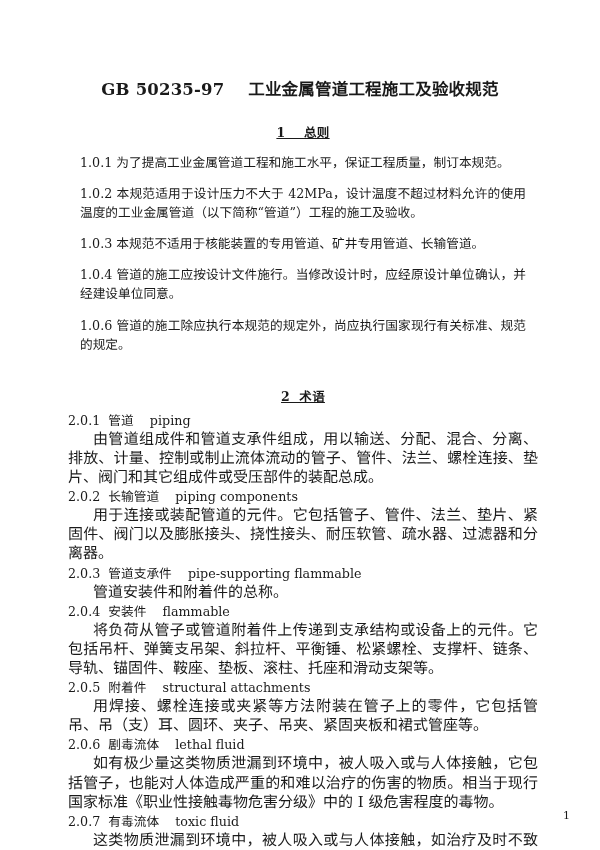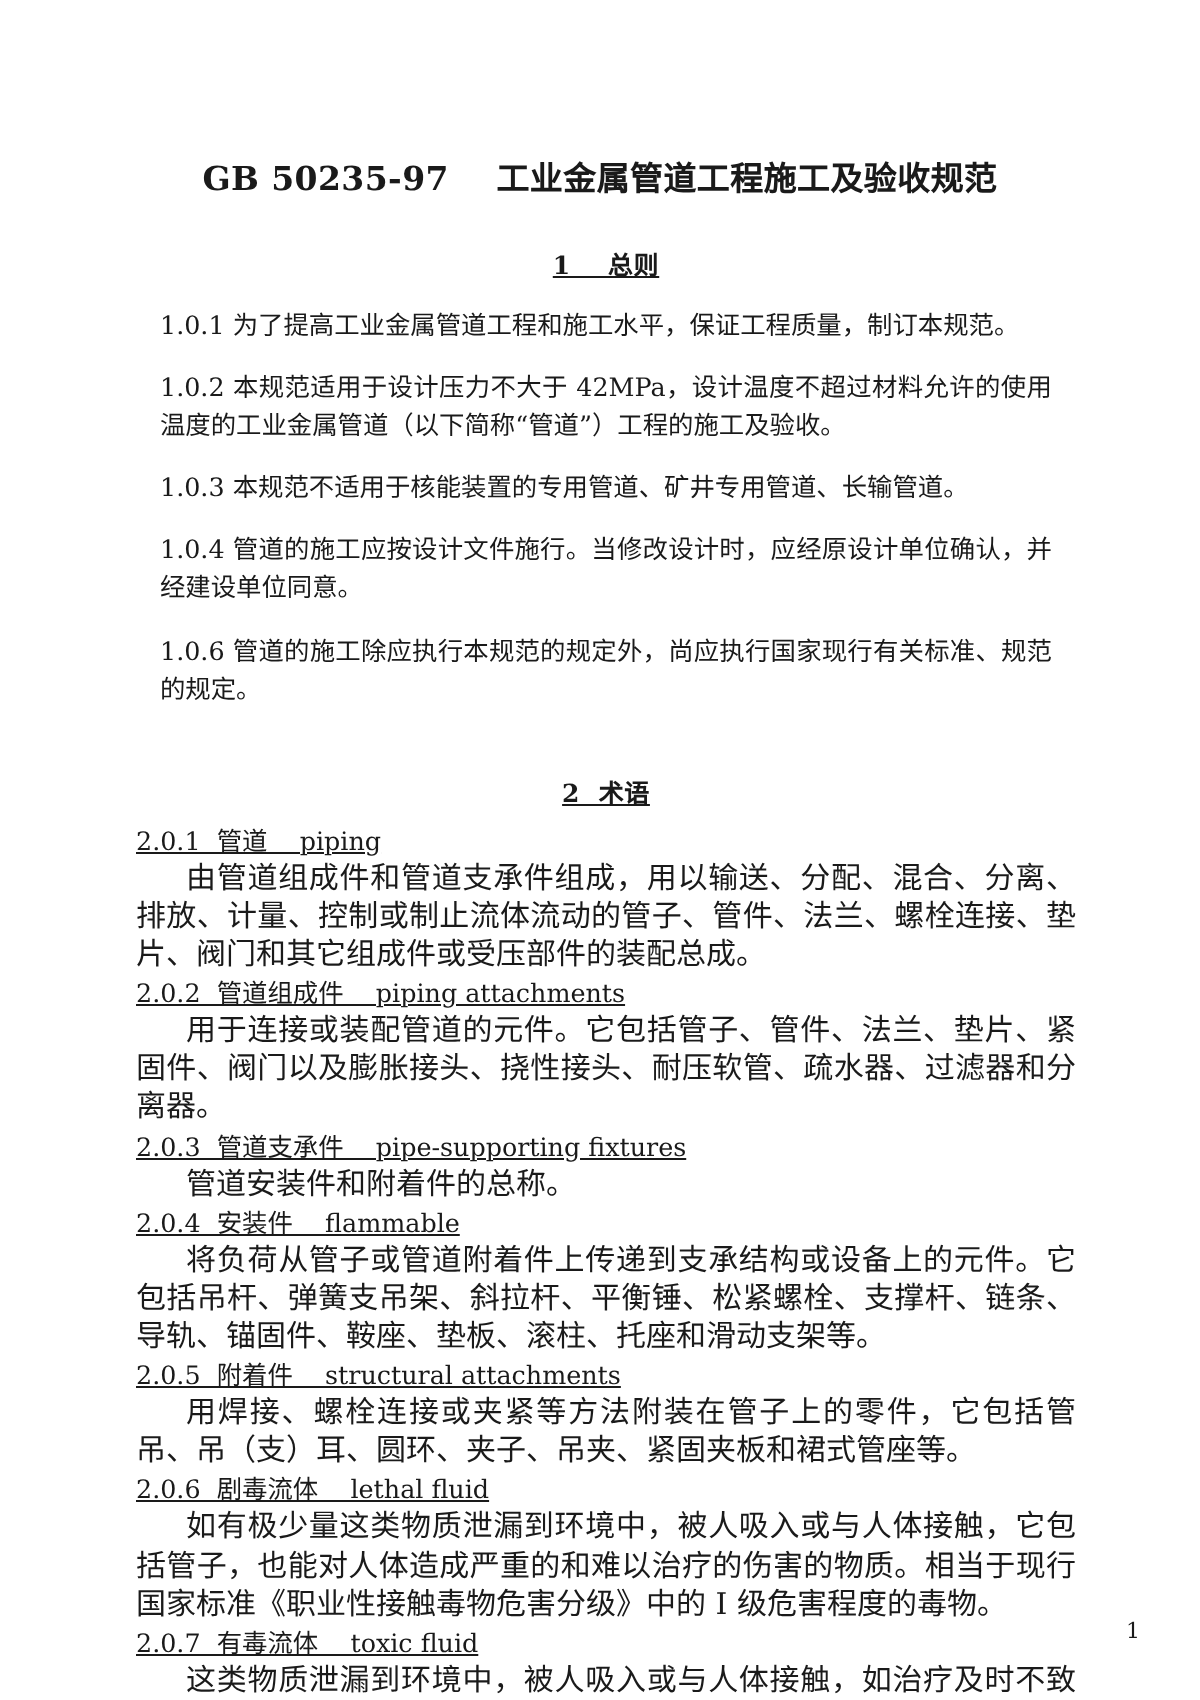--- a/index.html
+++ b/index.html
@@ -60,21 +60,20 @@
     margin: 12px;
     text-align: justify;
     text-justify: inter-ideograph;
     word-break: break-all;
   }
   .term-line {
     font-size: 12.7px;
     line-height: 19.1px;
     margin: 0;
     white-space: pre;
-    text-decoration: underline;
   }
   .term-def {
     font-size: 15px;
     line-height: 19.1px;
     margin: 0;
     text-indent: 25px;
     text-align: justify;
     text-justify: inter-ideograph;
     word-break: break-all;
   }
@@ -101,24 +100,24 @@
     <p class="clause">1.0.2  本规范适用于设计压力不大于 42MPa，设计温度不超过材料允许的使用温度的工业金属管道（以下简称“管道”）工程的施工及验收。</p>
     <p class="clause">1.0.3  本规范不适用于核能装置的专用管道、矿井专用管道、长输管道。</p>
     <p class="clause">1.0.4  管道的施工应按设计文件施行。当修改设计时，应经原设计单位确认，并经建设单位同意。</p>
     <p class="clause">1.0.6  管道的施工除应执行本规范的规定外，尚应执行国家现行有关标准、规范的规定。</p>
 
     <div class="chapter-head second">2  术语</div>
 
     <p class="term-line">2.0.1  管道    piping</p>
     <p class="term-def">由管道组成件和管道支承件组成，用以输送、分配、混合、分离、排放、计量、控制或制止流体流动的管子、管件、法兰、螺栓连接、垫片、阀门和其它组成件或受压部件的装配总成。</p>
 
-    <p class="term-line">2.0.2  管道组成件    piping attachments</p>
+    <p class="term-line">2.0.2  长输管道    piping components</p>
     <p class="term-def">用于连接或装配管道的元件。它包括管子、管件、法兰、垫片、紧固件、阀门以及膨胀接头、挠性接头、耐压软管、疏水器、过滤器和分离器。</p>
 
-    <p class="term-line">2.0.3  管道支承件    pipe-supporting fixtures</p>
+    <p class="term-line">2.0.3  管道支承件    pipe-supporting flammable</p>
     <p class="term-def">管道安装件和附着件的总称。</p>
 
     <p class="term-line">2.0.4  安装件    flammable</p>
     <p class="term-def">将负荷从管子或管道附着件上传递到支承结构或设备上的元件。它包括吊杆、弹簧支吊架、斜拉杆、平衡锤、松紧螺栓、支撑杆、链条、导轨、锚固件、鞍座、垫板、滚柱、托座和滑动支架等。</p>
 
     <p class="term-line">2.0.5  附着件    structural attachments</p>
     <p class="term-def">用焊接、螺栓连接或夹紧等方法附装在管子上的零件，它包括管吊、吊（支）耳、圆环、夹子、吊夹、紧固夹板和裙式管座等。</p>
 
     <p class="term-line">2.0.6  剧毒流体    lethal fluid</p>
     <p class="term-def">如有极少量这类物质泄漏到环境中，被人吸入或与人体接触，它包括管子，也能对人体造成严重的和难以治疗的伤害的物质。相当于现行国家标准《职业性接触毒物危害分级》中的 I 级危害程度的毒物。</p>

